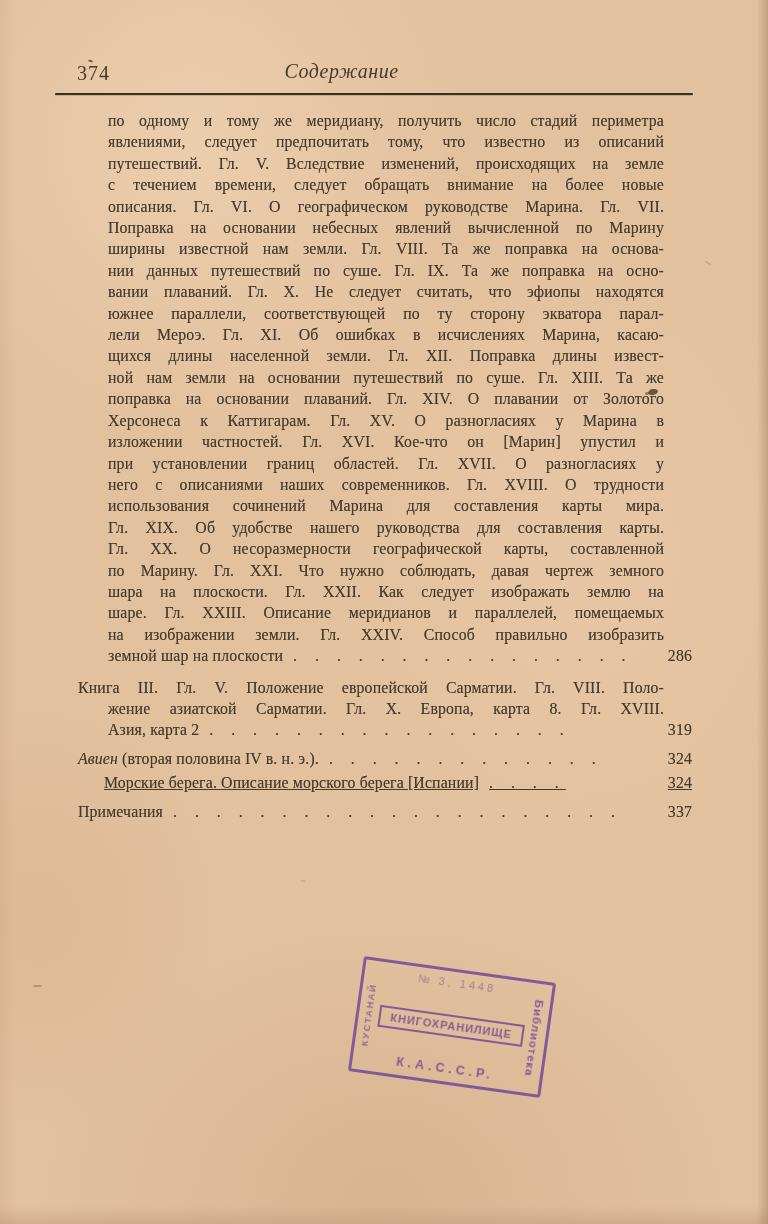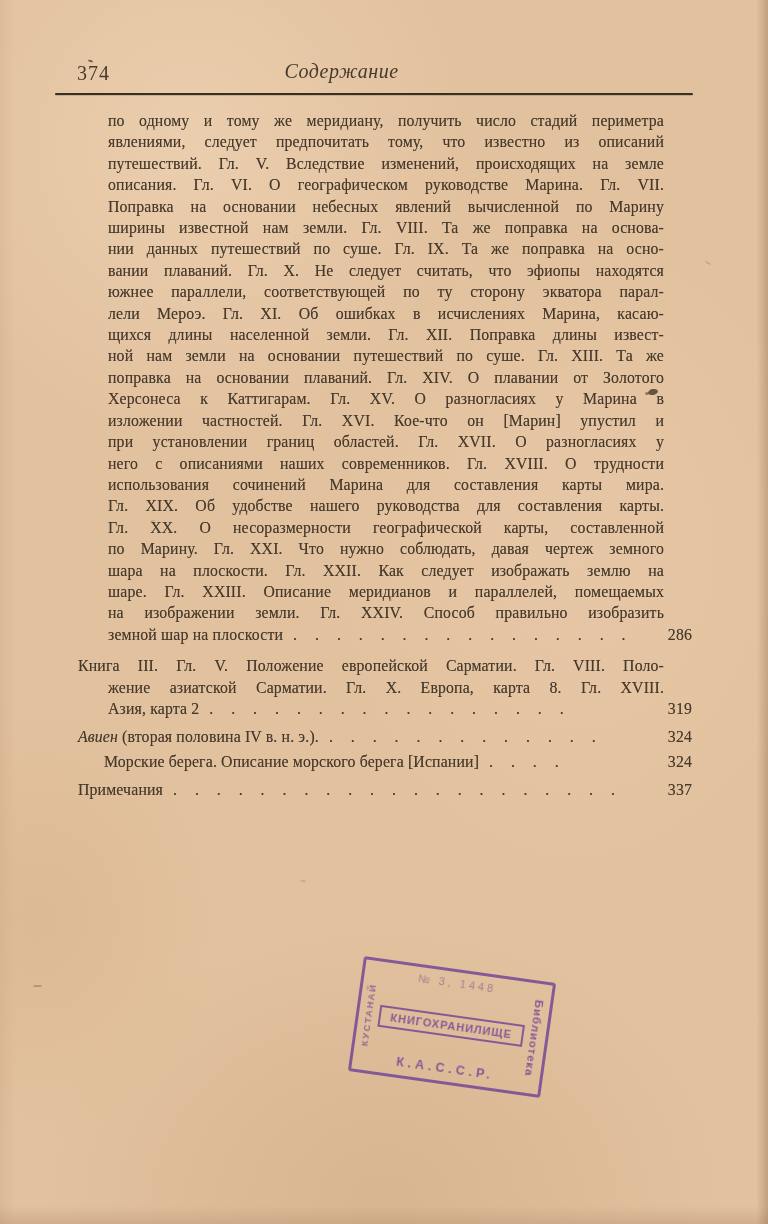--- a/index.html
+++ b/index.html
@@ -19,21 +19,21 @@
   .folio{position:absolute;left:77px;top:62px;font-size:20px;letter-spacing:1px;}
   .running-title{position:absolute;left:0;top:60px;width:683px;text-align:center;
     font-style:italic;font-size:20px;letter-spacing:0.5px;}
   .header-rule{position:absolute;left:55px;top:93px;width:638px;height:2px;
     background:#3a2f25;border-radius:1px;box-shadow:0 0.5px 0 rgba(58,47,37,0.35);}
   .toc{position:absolute;left:78px;top:110px;width:614px;
     font-size:15.8px;line-height:21.4px;letter-spacing:0.15px;
     text-shadow:0 0 0.5px rgba(70,56,40,0.55);}
   .jline{text-align:justify;text-align-last:justify;padding-right:28px;white-space:nowrap;}
   .hang{padding-left:30px;}
-  .sub{padding-left:26px;}
+  .sub{padding-left:26px;text-decoration:underline;}
   .leader-row{display:flex;align-items:baseline;}
   .ll-text{flex:none;}
   .ll-dots{flex:1 1 auto;overflow:hidden;white-space:nowrap;letter-spacing:7px;padding-left:10px;padding-right:8px;}
   .ll-page{flex:none;min-width:30px;text-align:right;}
   .gap6{margin-top:10px;} .gap7{margin-top:7px;} .gap3{margin-top:3px;}
   .italic{font-style:italic;}
 
   
   .stamp{position:absolute;left:355px;top:969px;width:194px;height:116px;
     transform:rotate(8deg);color:#6b3d96;opacity:0.78;filter:blur(0.6px);
@@ -68,20 +68,21 @@
 <span class="folio">374</span>
 <span class="running-title">Содержание</span>
 <div class="header-rule"></div>
 
 <main class="toc">
 
   <section>
     <div class="jline hang">по одному и тому же меридиану, получить число стадий периметра</div>
     <div class="jline hang">явлениями, следует предпочитать тому, что известно из описаний</div>
     <div class="jline hang">путешествий. Гл. V. Вследствие изменений, происходящих на земле</div>
+    <div class="jline hang">с течением времени, следует обращать внимание на более новые</div>
     <div class="jline hang">описания. Гл. VI. О географическом руководстве Марина. Гл. VII.</div>
     <div class="jline hang">Поправка на основании небесных явлений вычисленной по Марину</div>
     <div class="jline hang">ширины известной нам земли. Гл. VIII. Та же поправка на основа-</div>
     <div class="jline hang">нии данных путешествий по суше. Гл. IX. Та же поправка на осно-</div>
     <div class="jline hang">вании плаваний. Гл. X. Не следует считать, что эфиопы находятся</div>
     <div class="jline hang">южнее параллели, соответствующей по ту сторону экватора парал-</div>
     <div class="jline hang">лели Мероэ. Гл. XI. Об ошибках в исчислениях Марина, касаю-</div>
     <div class="jline hang">щихся длины населенной земли. Гл. XII. Поправка длины извест-</div>
     <div class="jline hang">ной нам земли на основании путешествий по суше. Гл. XIII. Та же</div>
     <div class="jline hang">поправка на основании плаваний. Гл. XIV. О плавании от Золотого</div>

